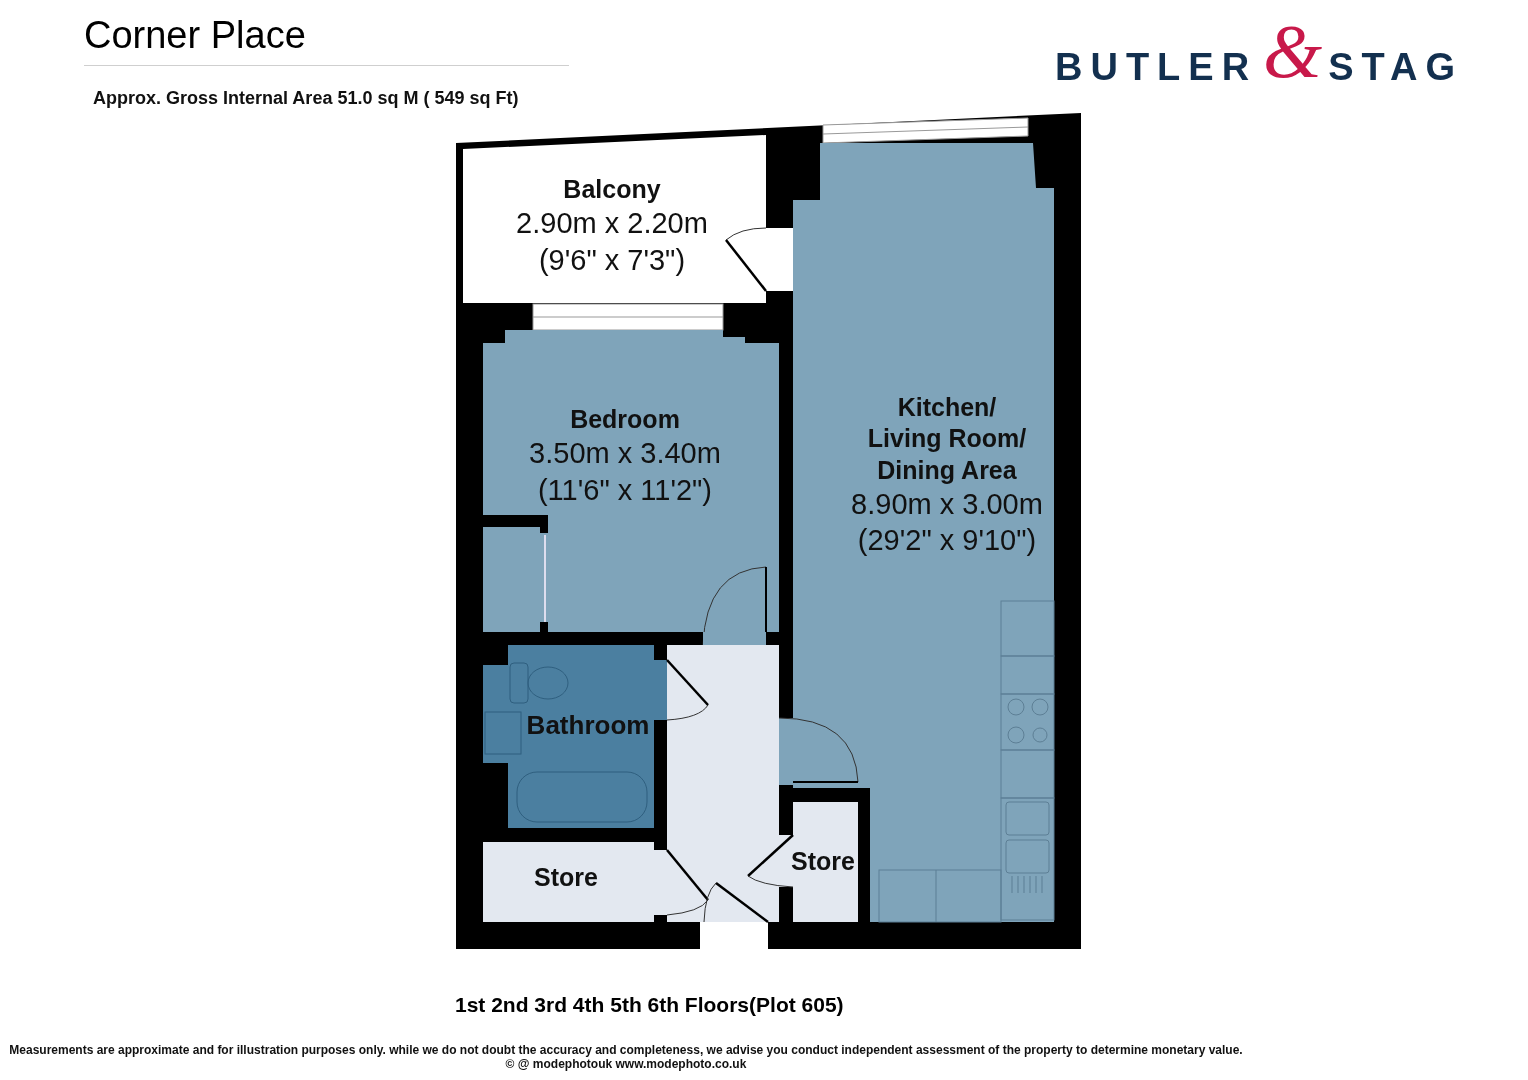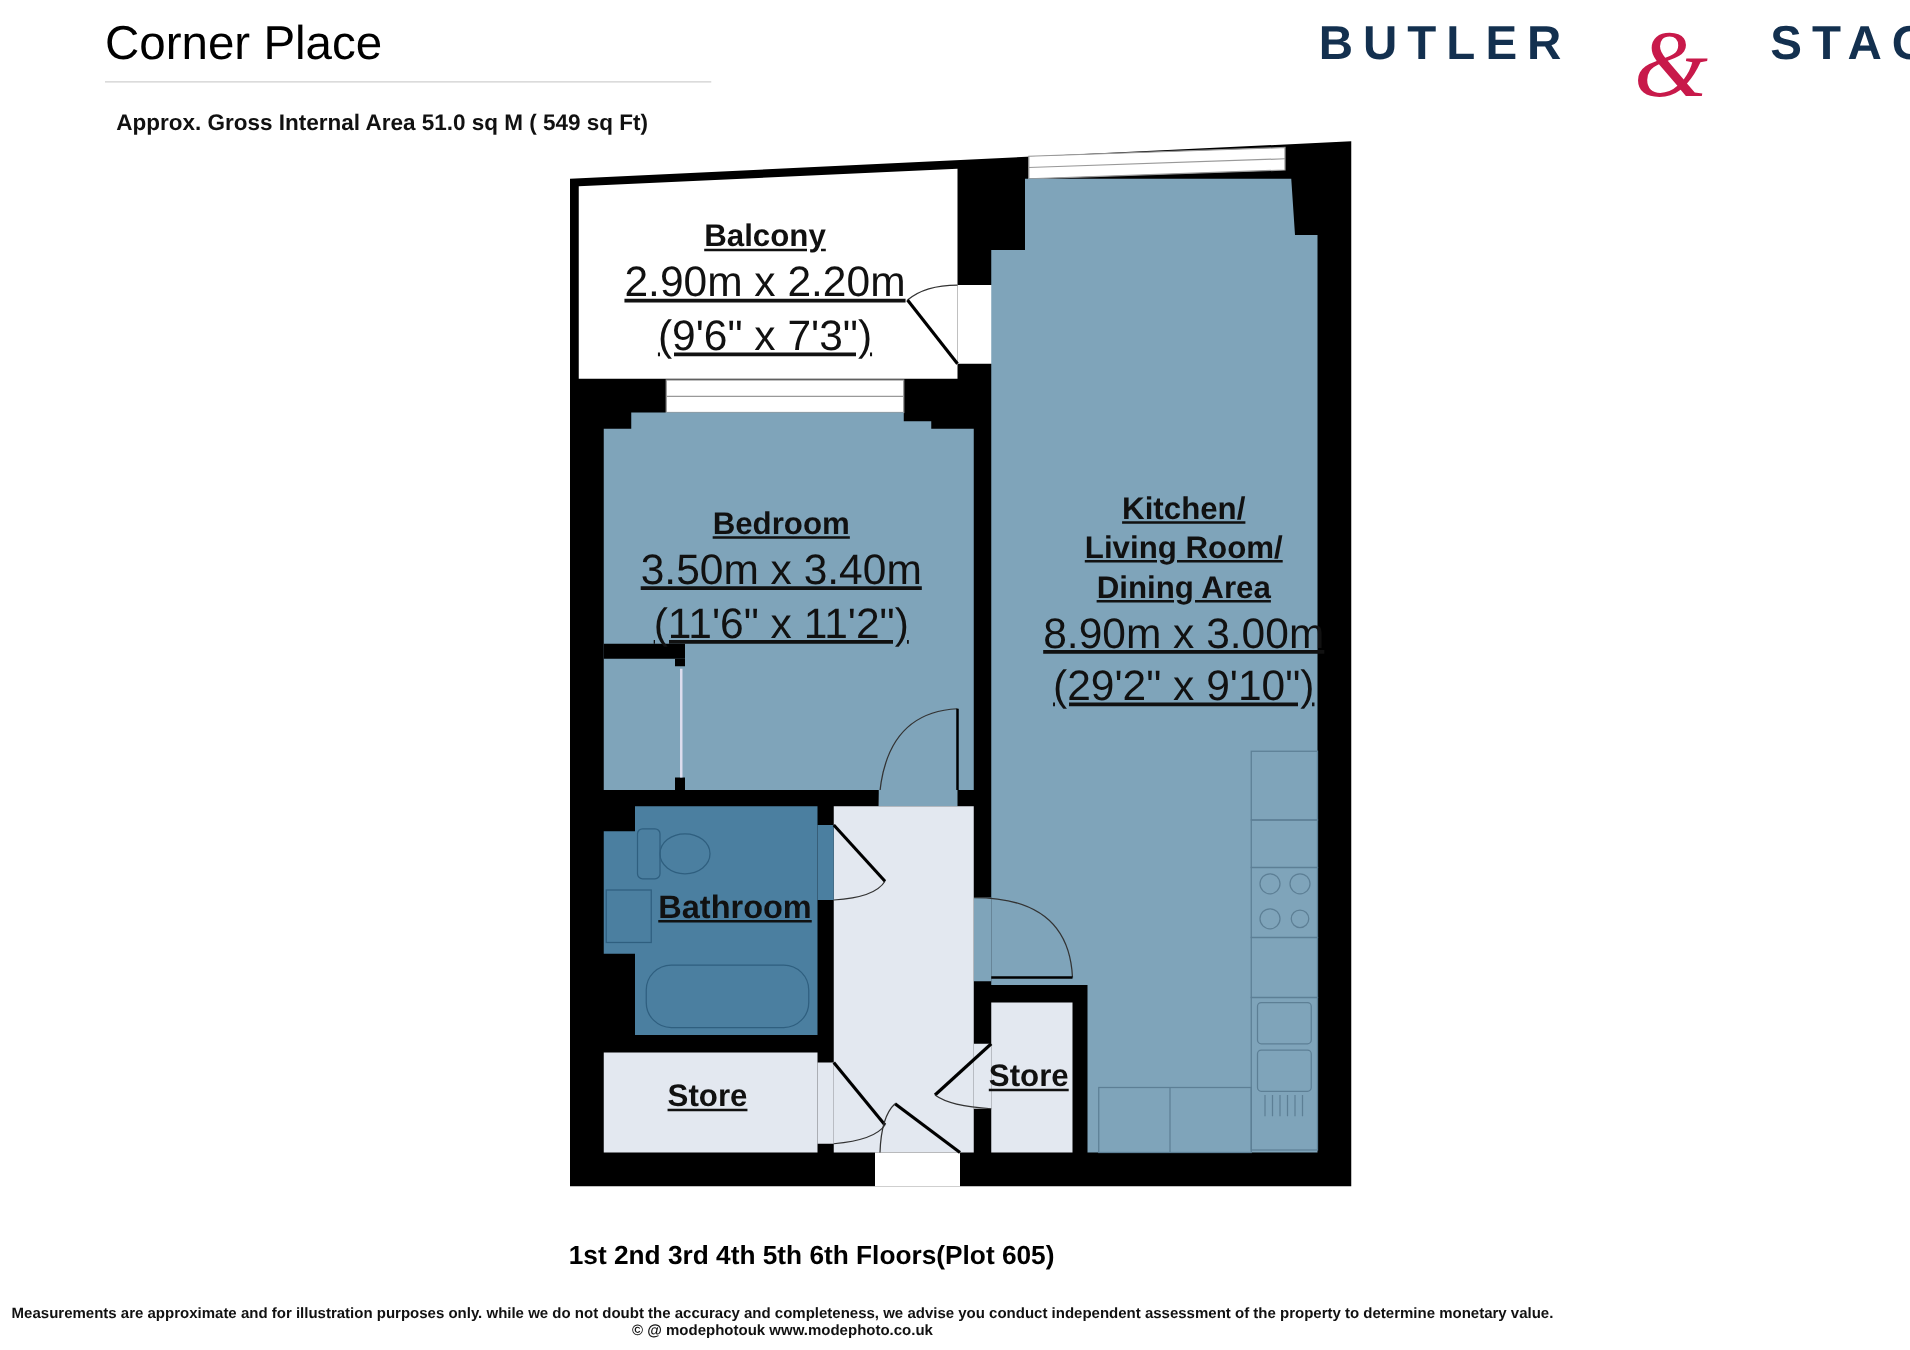--- a/index.html
+++ b/index.html
@@ -1,26 +1,26 @@
 <!DOCTYPE html>
 <html><head>
 <meta charset="utf-8">
 <style>
   html, body { margin:0; padding:0; background:#ffffff; }
   body { width:1528px; height:1080px; position:relative; overflow:hidden; font-family:"Liberation Sans", sans-serif; }
   .title { position:absolute; left:84px; top:14px; font-size:38px; color:#000000; font-weight:normal; }
   .title-rule { position:absolute; left:84px; top:65px; width:485px; height:1px; background:#cfcfcf; }
   .subtitle { position:absolute; left:93px; top:88px; font-size:18px; font-weight:bold; color:#111; }
-  .logo { position:absolute; left:1055px; top:14px; width:405px; height:75px; display:flex; align-items:flex-start;gap:44px; }
+  .logo { position:absolute; left:1055px; top:14px; width:405px; height:75px; display:flex; align-items:flex-end; }
   .logo .word { font-size:38px; font-weight:bold; letter-spacing:8px; color:#13304f; }
   .logo .amp { font-family:"Liberation Serif", serif; font-style:italic; font-size:76px; color:#c8194a; margin:0 6px; line-height:1; }
   svg.plan { position:absolute; left:0; top:0; }
-  .lbl { position:absolute; text-align:center; color:#111; transform:translateX(-50%); white-space:nowrap; line-height:1.25;text-decoration:underline; }
+  .lbl { position:absolute; text-align:center; color:#111; transform:translateX(-50%); white-space:nowrap; line-height:1.25; }
   .lbl .name { font-weight:bold; font-size:25px; display:block; }
-  .lbl .dim { font-size:34px; display:block; }
+  .lbl .dim { font-size:29px; display:block; }
   .floors { position:absolute; left:455px; top:993px; font-size:21px; font-weight:bold; color:#000000; }
   .disclaimer { position:absolute; left:0; width:1252px; top:1043px; text-align:center; font-size:12px; font-weight:bold; color:#111; line-height:14px; }
 </style>
 </head>
 <body>
 
 <div class="title">Corner Place</div>
 <div class="title-rule"></div>
 <div class="subtitle">Approx. Gross Internal Area 51.0 sq M ( 549 sq Ft)</div>
 

